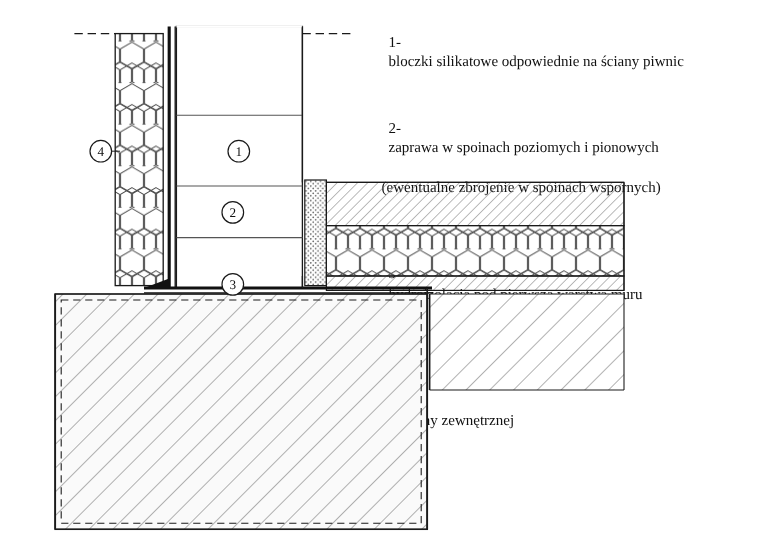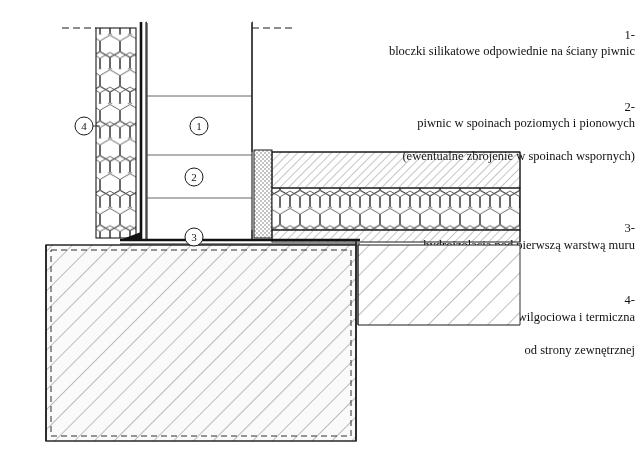--- a/index.html
+++ b/index.html
@@ -9,21 +9,20 @@
   }
   body {
     font-family: "Liberation Serif", serif;
   }
   #page {
     position: relative;
     width: 640px;
     height: 451px;
     background: #ffffff;
     overflow: hidden;
-    text-align: right;
   }
   .legend {
     position: absolute;
     left: 305px;
     top: 10px;
     width: 330px;
     font-family: "Liberation Serif", serif;
     font-size: 12.5px;
     color: #111111;
     line-height: 1.32;
@@ -52,21 +51,21 @@
 
 <div id="page">
 
   <div class="legend">
     <div class="legend-item">
       <span>1-</span>
       <span>bloczki silikatowe odpowiednie na ściany piwnic</span>
     </div>
     <div class="legend-item">
       <span>2-</span>
-      <span>piwnic w spoinach poziomych i pionowych</span>
+      <span>zaprawa w spoinach poziomych i pionowych</span>
       <span class="cont">(ewentualne zbrojenie w spoinach wspornych)</span>
     </div>
     <div class="legend-item">
       <span>3-</span>
       <span>hydroizolacja pod pierwszą warstwą muru</span>
     </div>
     <div class="legend-item">
       <span>4-</span>
       <span>osłona przeciwwilgociowa i termiczna</span>
       <span class="cont">od strony zewnętrznej</span>

